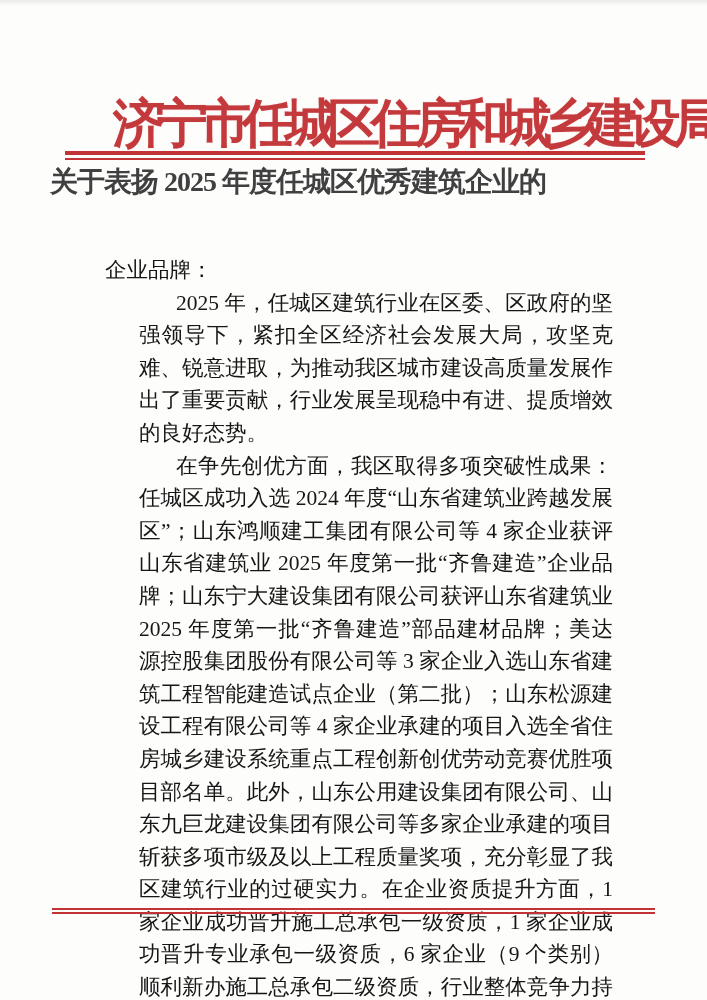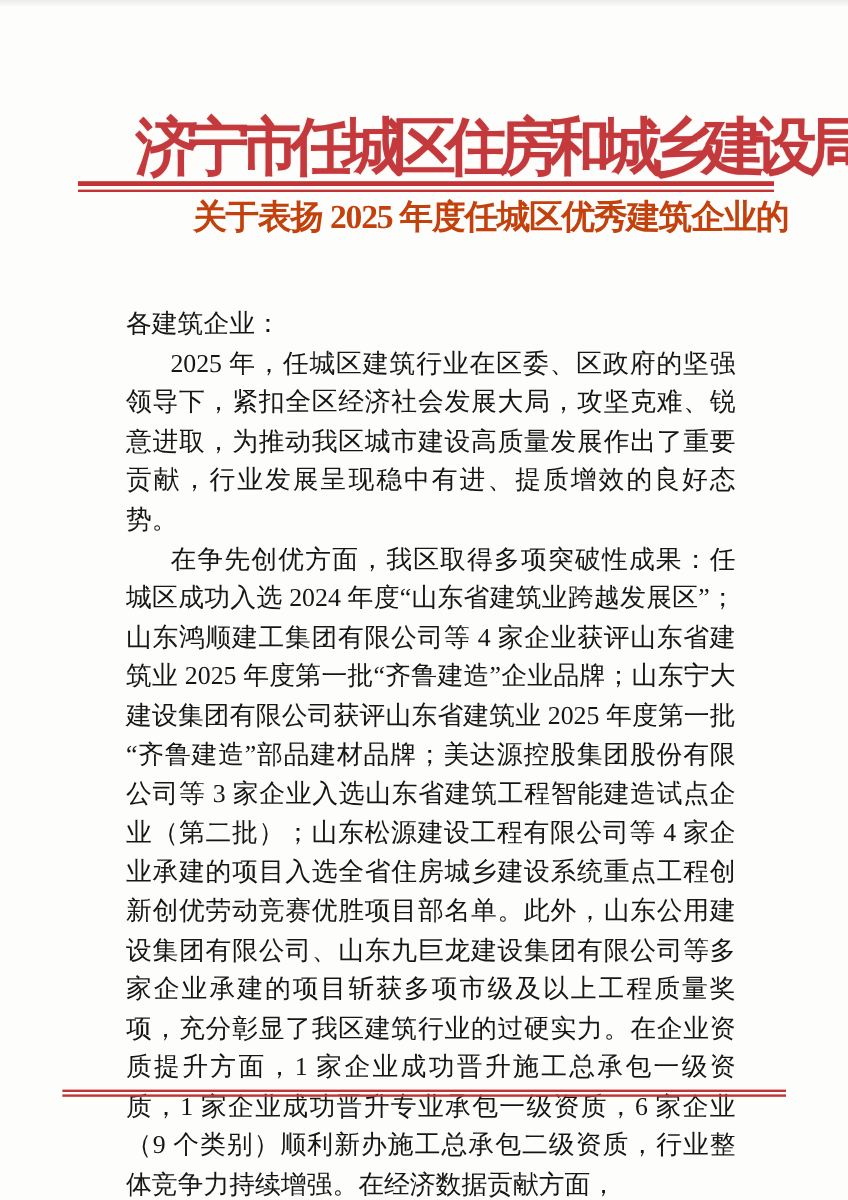--- a/index.html
+++ b/index.html
@@ -45,22 +45,22 @@
     height: 3px;
     border-top: 4px solid #c23335;
     border-bottom: 2px solid #c23335;
     box-sizing: content-box;
   }
   .doc-title {
     position: absolute;
     top: 162px;
     left: 50px;
     width: 607px;
-    text-align: right;
-    color: #c2410c;
+    text-align: left;
+    color: #404040;
     font-size: 28px;
     font-weight: bold;
     letter-spacing: -1px;
     line-height: 39px;
   }
   .body-text {
     position: absolute;
     top: 254px;
     left: 105px;
     width: 508px;
@@ -69,20 +69,21 @@
     line-height: 32.6px;
     text-align: justify;
     text-align-last: left;
   }
   .body-text p {
     margin: 0;
     padding: 0;
   }
   .body-text p.para {
     text-indent: 37px;
+    margin-left: 34px;
   }
   .rule-bottom {
     position: absolute;
     top: 908px;
     left: 52px;
     width: 603px;
     height: 2px;
     border-top: 2.5px solid #c23335;
     border-bottom: 2.5px solid #c23335;
     box-sizing: content-box;
@@ -97,20 +98,20 @@
 
   <h1 class="issuer">济宁市任城区住房和城乡建设局</h1>
 
   <div class="rule-top"></div>
 
   <div class="doc-title">
     <div>关于表扬 2025 年度任城区优秀建筑企业的</div>
   </div>
 
   <div class="body-text">
-    <p class="salutation">各建筑企业：</p>
+    <p class="salutation">企业品牌：</p>
     <p class="para">2025 年，任城区建筑行业在区委、区政府的坚强领导下，紧扣全区经济社会发展大局，攻坚克难、锐意进取，为推动我区城市建设高质量发展作出了重要贡献，行业发展呈现稳中有进、提质增效的良好态势。</p>
     <p class="para">在争先创优方面，我区取得多项突破性成果：任城区成功入选 2024 年度“山东省建筑业跨越发展区”；山东鸿顺建工集团有限公司等 4 家企业获评山东省建筑业 2025 年度第一批“齐鲁建造”企业品牌；山东宁大建设集团有限公司获评山东省建筑业 2025 年度第一批“齐鲁建造”部品建材品牌；美达源控股集团股份有限公司等 3 家企业入选山东省建筑工程智能建造试点企业（第二批）；山东松源建设工程有限公司等 4 家企业承建的项目入选全省住房城乡建设系统重点工程创新创优劳动竞赛优胜项目部名单。此外，山东公用建设集团有限公司、山东九巨龙建设集团有限公司等多家企业承建的项目斩获多项市级及以上工程质量奖项，充分彰显了我区建筑行业的过硬实力。在企业资质提升方面，1 家企业成功晋升施工总承包一级资质，1 家企业成功晋升专业承包一级资质，6 家企业（9 个类别）顺利新办施工总承包二级资质，行业整体竞争力持续增强。在经济数据贡献方面，</p>
   </div>
 
   <div class="rule-bottom"></div>
 
 </div>
 
 </body></html>

